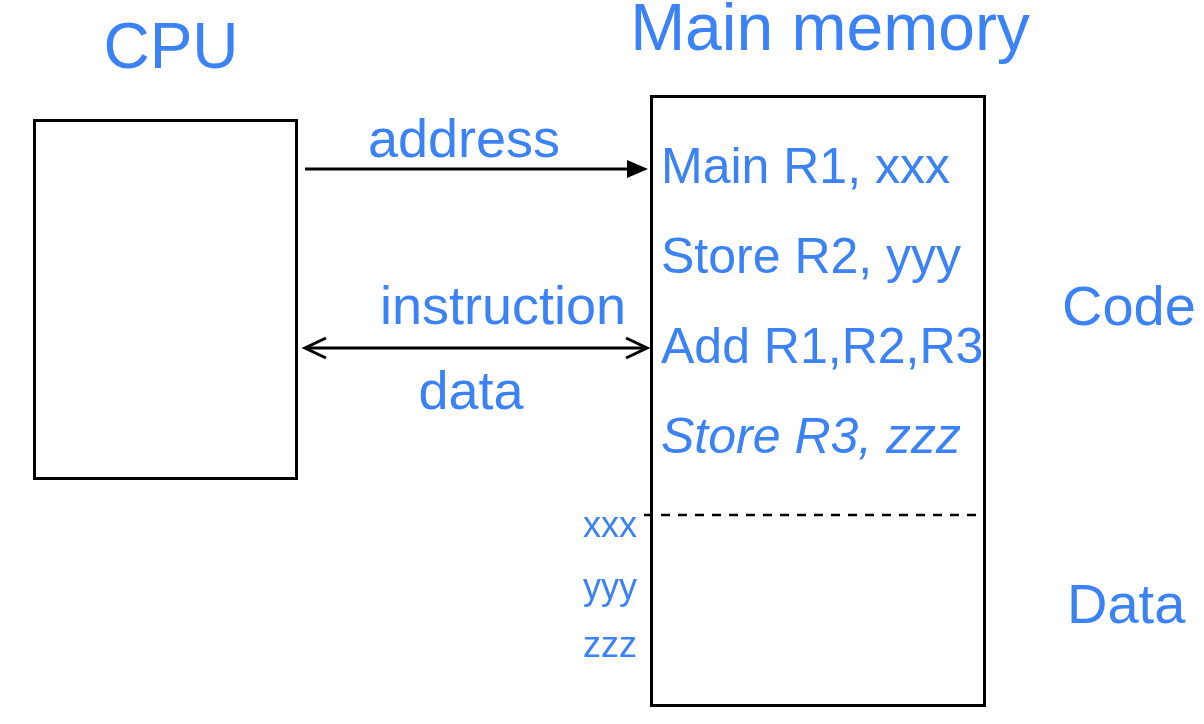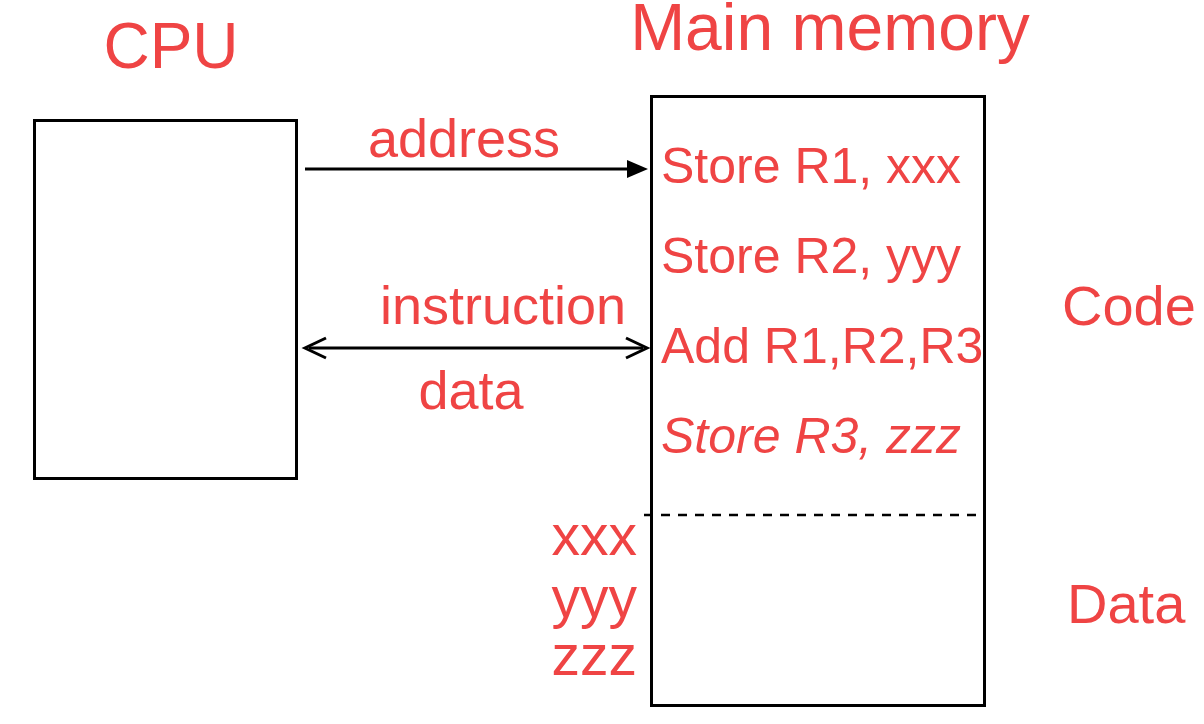--- a/index.html
+++ b/index.html
@@ -9,21 +9,21 @@
   body {
     width: 1204px;
     height: 724px;
     overflow: hidden;
   }
   .canvas {
     position: relative;
     width: 1204px;
     height: 724px;
     background: #ffffff;
-    color: #ef4444;
+    color: #3b82f6;
     font-family: "Liberation Sans", sans-serif;
     line-height: 1;
   }
   .abs { position: absolute; }
   .center { text-align: center; }
   .right { text-align: right; }
 
   
   .cpu-title {
     left: 45px; top: 14px; width: 252px;
@@ -73,21 +73,21 @@
     white-space: nowrap;
   }
   .address-label { left: 294px; top: 111px; }
   .instruction-label { left: 333px; top: 278px; }
   .data-bus-label { left: 301px; top: 363px; }
 
   
   .slot-label {
     right: 567px;
     width: 120px;
-    font-size: 57px;
+    font-size: 36px;
   }
   .slot-0 { top: 507px; }
   .slot-1 { top: 569px; }
   .slot-2 { top: 627px; }
 
   
   .section-label {
     font-size: 56px;
     white-space: nowrap;
     text-align: right;
@@ -106,21 +106,21 @@
 <div class="canvas">
 
   <div class="abs center cpu-title">CPU</div>
 
   <div class="abs center memory-title">Main memory</div>
 
   <div class="abs cpu-box"></div>
 
   <div class="abs memory-box"></div>
 
-  <div class="abs mem-line mem-line-0">Store R1, xxx</div>
+  <div class="abs mem-line mem-line-0">Main R1, xxx</div>
   <div class="abs mem-line mem-line-1">Store R2, yyy</div>
   <div class="abs mem-line mem-line-2">Add R1,R2,R3</div>
   <div class="abs mem-line mem-line-3">Store R3, zzz</div>
 
   <div class="abs right slot-label slot-0">xxx</div>
   <div class="abs right slot-label slot-2">zzz</div>
   <div class="abs right slot-label slot-1">yyy</div>
 
   <div class="abs section-label code-label">Code</div>
   <div class="abs section-label data-section-label">Data</div>

